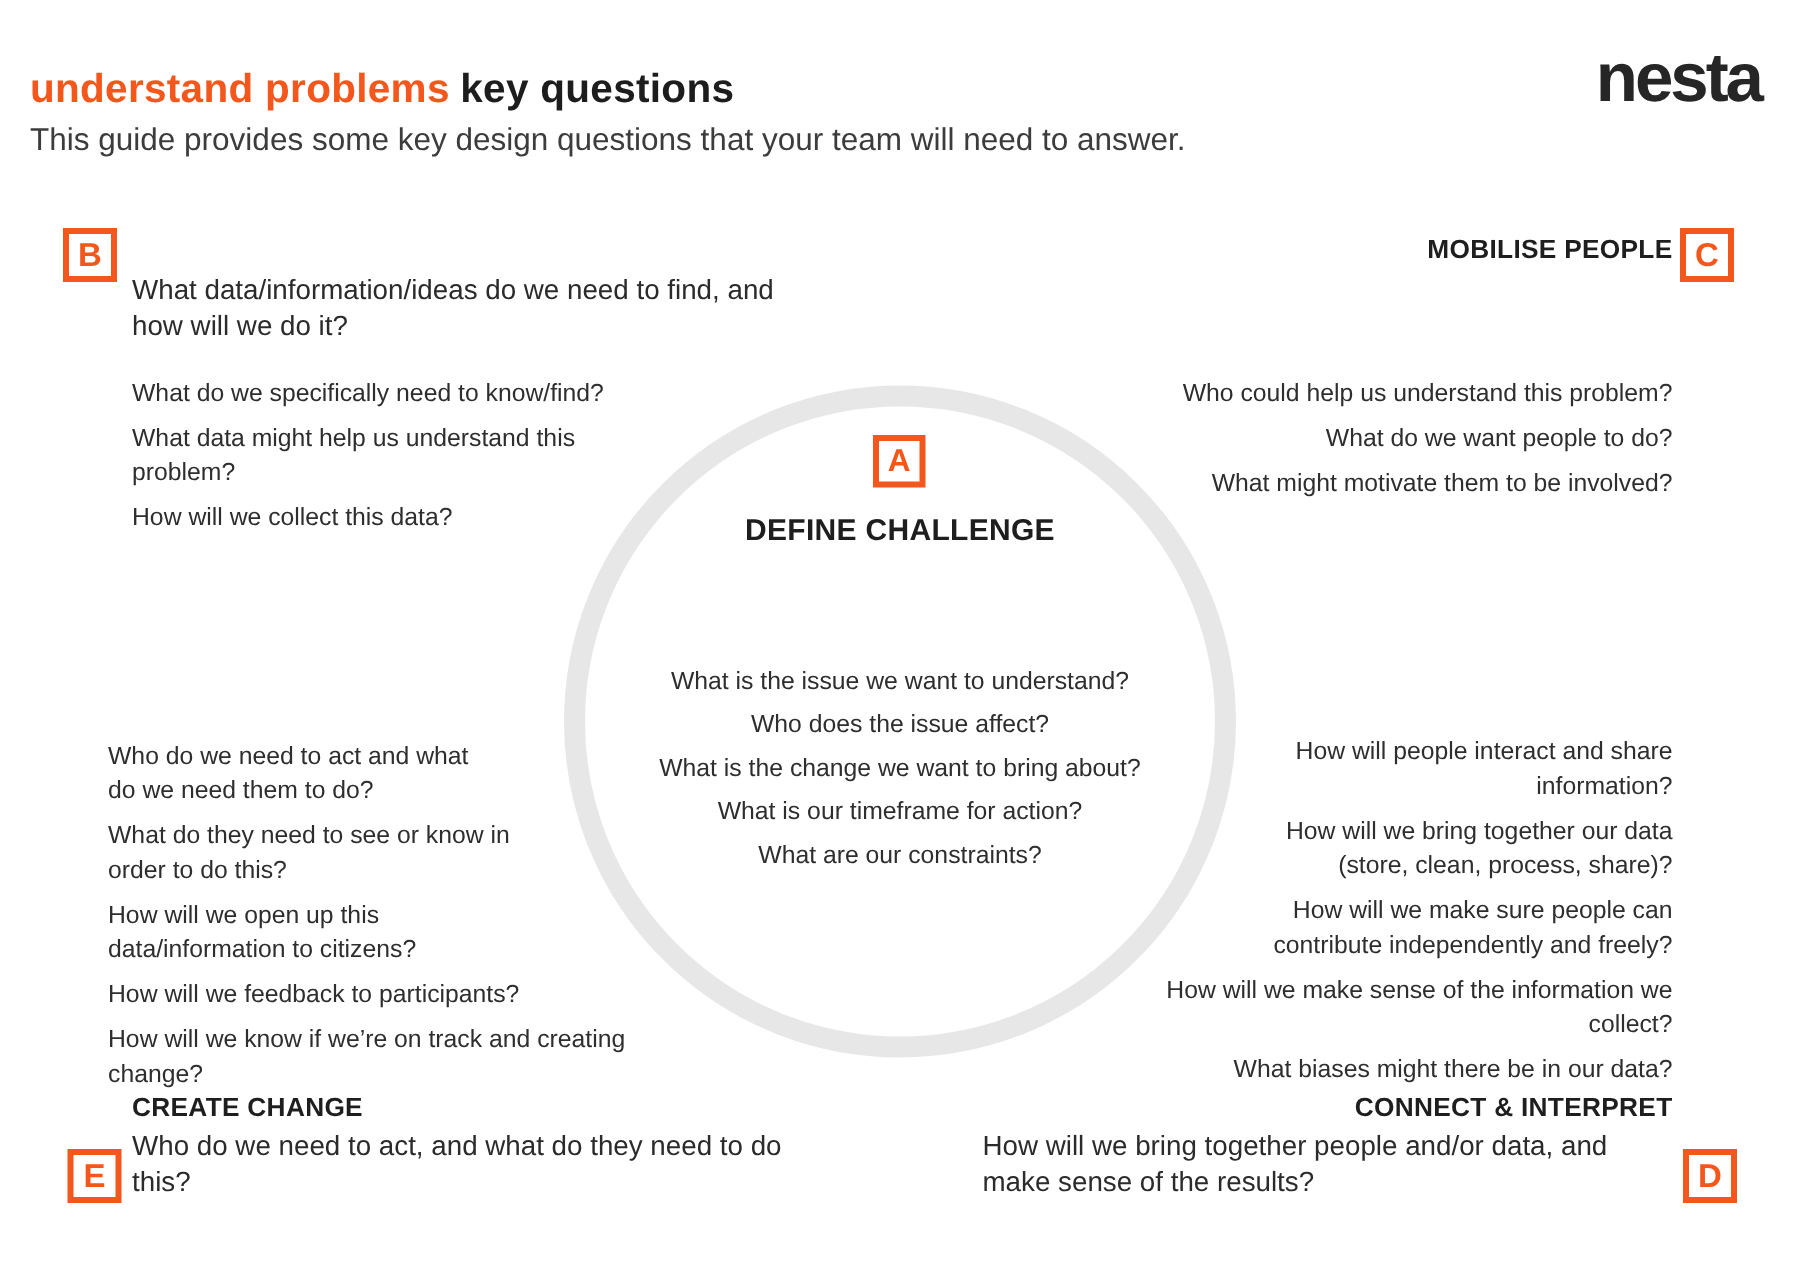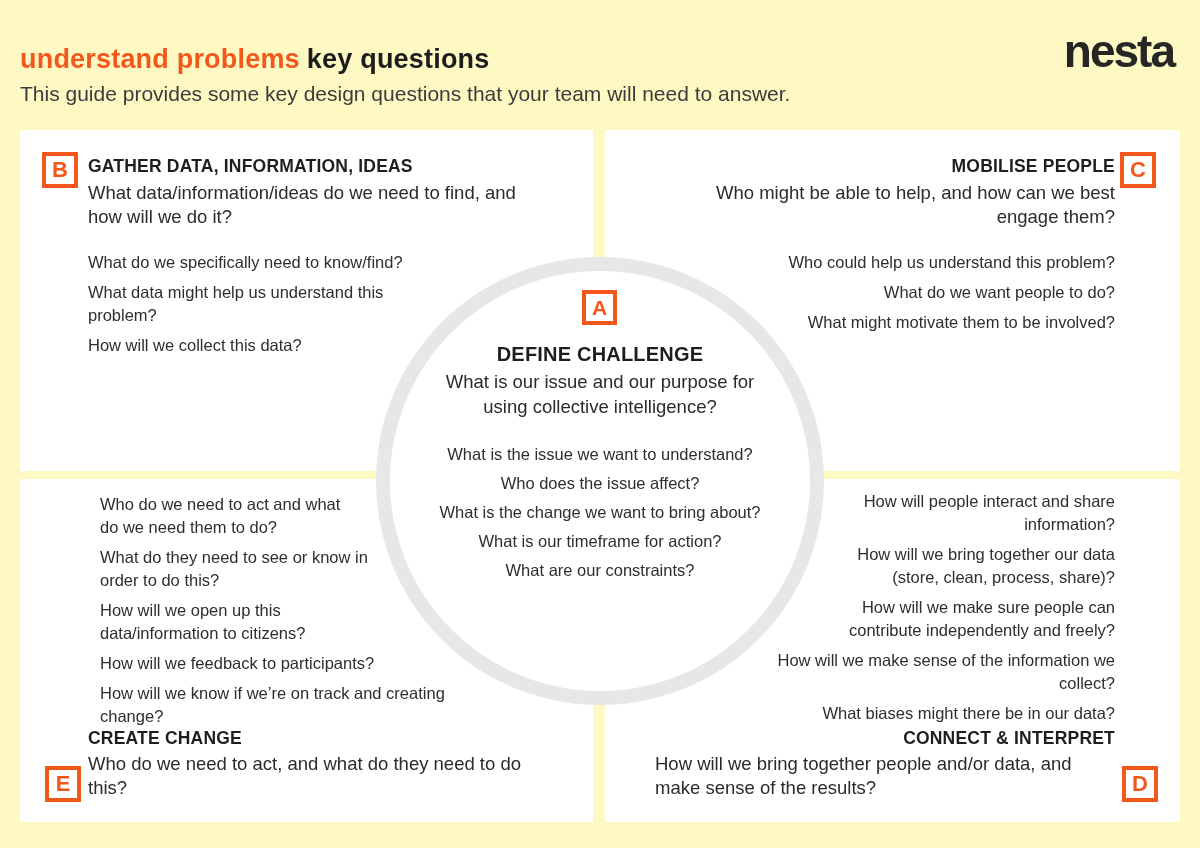--- a/index.html
+++ b/index.html
@@ -1,18 +1,18 @@
 <!DOCTYPE html>
 <html><head>
 <meta charset="utf-8">
 <style>
   * { margin:0; padding:0; box-sizing:border-box; }
   html,body { background:#e9e9e9; }
   body { font-family:"Liberation Sans","DejaVu Sans",sans-serif; }
-  .canvas { position:relative; width:1200px; height:848px; background:#fef9c3; overflow:hidden; }
+  .canvas { position:relative; width:1200px; height:848px; background:#ffffff; overflow:hidden; }
 
   
   .page-title { position:absolute; left:20px; top:44px; font-size:27px; font-weight:bold; color:#1d1d1d; letter-spacing:.2px; }
   .page-title .hl { color:#f4571c; margin-right:7px; }
   .page-subtitle { position:absolute; left:20px; top:82px; font-size:21px; color:#3c3c3c; }
   .logo { position:absolute; right:26px; top:24px; font-size:46px; font-weight:bold; color:#262626; letter-spacing:-2px; }
 
   
   .panel { position:absolute; background:#ffffff; }
   #panel-b { left:20px;  top:130px; width:573px; height:341px; }
@@ -48,21 +48,21 @@
   #list-b li:nth-child(3) { max-width:270px; }
 
   
   #title-c { right:85px; top:156px; text-align:right; }
   #sub-c   { right:85px; top:181px; width:440px; text-align:right; }
   #list-c  { right:85px; top:251px; text-align:right; }
   #list-c li { margin-left:auto; }
   #list-c li:nth-child(4) { max-width:262px;margin-top:12px; }
 
   
-  #list-e  { left:100px; top:493px; }
+  #list-e  { left:72px; top:493px; }
   #list-e li:nth-child(1) { max-width:256px; }
   #list-e li:nth-child(2) { max-width:296px; }
   #list-e li:nth-child(3) { max-width:236px; }
   #list-e li:nth-child(5) { max-width:388px; }
   #title-e { left:88px; top:728px; }
   #sub-e   { left:88px; top:752px; width:450px; }
 
   
   #list-d  { right:85px; top:490px; text-align:right; }
   #list-d li { margin-left:auto; }
@@ -91,40 +91,37 @@
   <div class="logo">nesta</div>
 
   <div class="panel" id="panel-b"></div>
   <div class="panel" id="panel-c"></div>
   <div class="panel" id="panel-e"></div>
   <div class="panel" id="panel-d"></div>
 
   <div class="circle"></div>
 
   <div class="badge" id="badge-b">B</div>
-  <div class="sec-title" id="title-b">GATHER DATA, INFORMATION, IDEAS</div>
   <div class="sec-sub" id="sub-b">What data/information/ideas do we need to find, and how will we do it?</div>
   <ul class="q-list" id="list-b">
     <li>What do we specifically need to know/find?</li>
     <li>What data might help us understand this problem?</li>
     <li>How will we collect this data?</li>
   </ul>
 
   <div class="badge" id="badge-c">C</div>
   <div class="sec-title" id="title-c">MOBILISE PEOPLE</div>
-  <div class="sec-sub" id="sub-c">Who might be able to help, and how can we best engage them?</div>
   <ul class="q-list" id="list-c">
     <li>Who could help us understand this problem?</li>
     <li>What do we want people to do?</li>
     <li>What might motivate them to be involved?</li>
   </ul>
 
   <div class="badge" id="badge-a">A</div>
   <div class="sec-title" id="title-a">DEFINE CHALLENGE</div>
-  <div class="sec-sub" id="sub-a">What is our issue and our purpose for using collective intelligence?</div>
   <ul class="q-list" id="list-a">
     <li>What is the issue we want to understand?</li>
     <li>Who does the issue affect?</li>
     <li>What is the change we want to bring about?</li>
     <li>What is our timeframe for action?</li>
     <li>What are our constraints?</li>
   </ul>
 
   <ul class="q-list" id="list-e">
     <li>Who do we need to act and what do we need them to do?</li>

